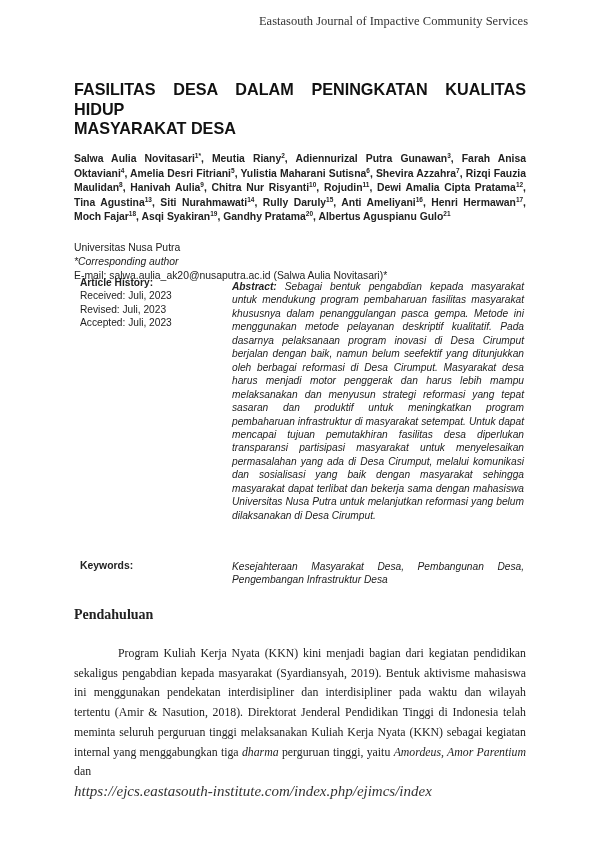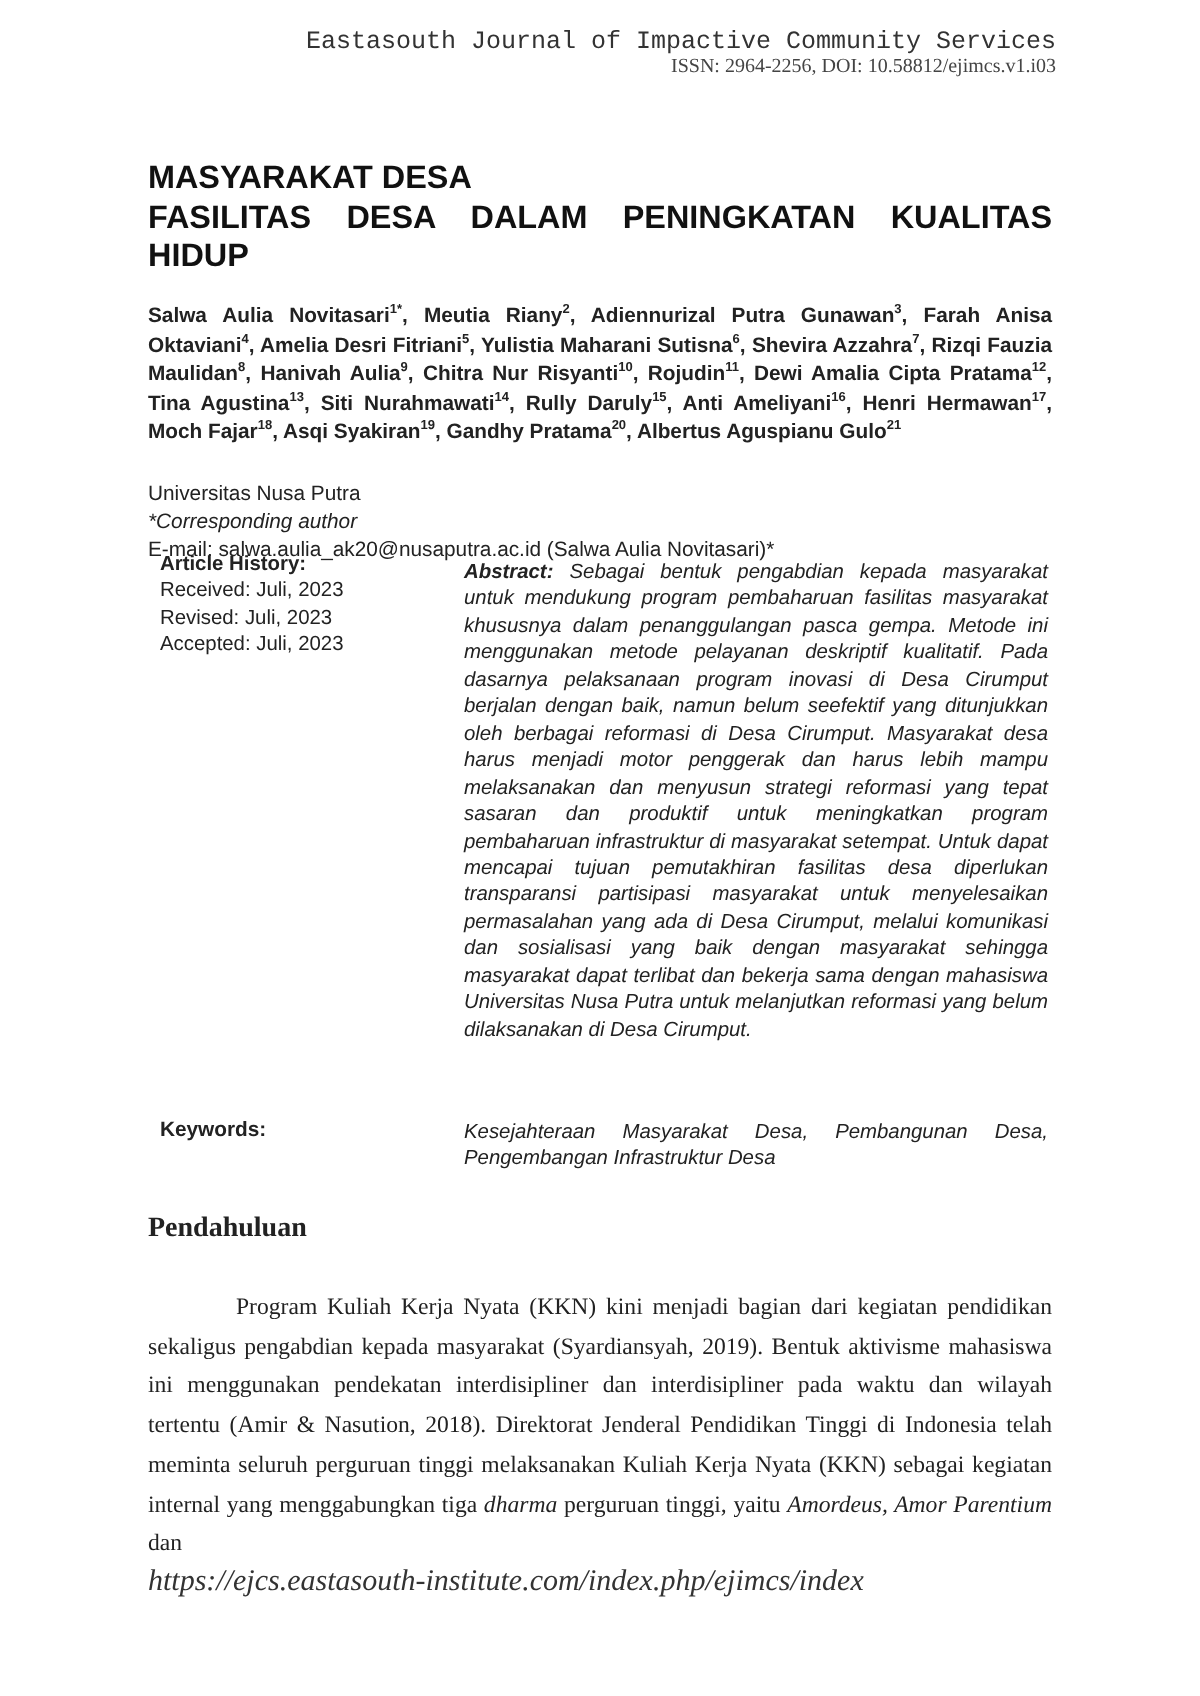--- a/index.html
+++ b/index.html
@@ -1,20 +1,20 @@
 <!DOCTYPE html>
 <html><head>
   <meta charset="utf-8">
   <style>
     html, body { margin: 0; padding: 0; background: #ffffff; }
     body { width: 600px; height: 848px; position: relative; overflow: hidden; color: #1a1a1a; }
     .page { position: absolute; left: 0; top: 0; width: 600px; height: 848px; background: #fff; }
 
     .journal-header { position: absolute; right: 72px; top: 14px; text-align: right; font-family: "DejaVu Serif", "Liberation Serif", serif; }
-    .journal-name { font-size: 11px; line-height: 14px; color: #333; font-family: Liberation Mono, monospace; font-size: 12.5px; text-align: right; }
+    .journal-name { font-size: 11px; line-height: 14px; color: #333; font-family: Liberation Serif, serif; font-size: 12.5px; text-align: right; }
     .journal-meta { font-family: "Liberation Serif", serif; font-size: 10px; line-height: 12.5px; color: #444; }
 
     .title { position: absolute; left: 74px; top: 80px; width: 452px; font-family: "Liberation Sans", sans-serif; font-weight: bold; font-size: 16.2px; line-height: 19.5px; color: #111; text-align: justify; text-align-last: left; }
     .title .tl { display: block; }
     .title .justify { text-align: justify; text-align-last: justify; }
 
     .authors { position: absolute; left: 74px; top: 152px; width: 452px; font-family: "Liberation Sans", sans-serif; font-weight: bold; font-size: 10.4px; line-height: 14.6px; color: #222; text-align: justify; }
     .authors sup { font-size: 6.5px; line-height: 0; }
     .affil { position: absolute; left: 74px; top: 241px; width: 452px; font-family: "Liberation Sans", sans-serif; font-size: 10.4px; line-height: 14.2px; color: #222; }
     .affil .corr { font-style: italic; }
@@ -34,26 +34,25 @@
 
     .footer-url { position: absolute; left: 74px; top: 783px; font-family: "Liberation Serif", serif; font-style: italic; font-size: 15px; color: #333; }
   </style>
 </head>
 <body>
 
 <div class="page">
 
   <div class="journal-header">
     <div class="journal-name">Eastasouth Journal of Impactive Community Services</div>
-    <div class="journal-meta">ISSN: 2964-2256, DOI: 10.58812/ejimcs.v1.i03</div>
   </div>
 
   <div class="title">
+    <span class="tl">FASILITAS DESA DALAM PENINGKATAN KUALITAS HIDUP</span>
     <span class="tl">MASYARAKAT DESA</span>
-    <span class="tl">FASILITAS DESA DALAM PENINGKATAN KUALITAS HIDUP</span>
   </div>
 
   <div class="authors" id="authors"><span>Salwa Aulia Novitasari</span><sup>1*</sup>, <span>Meutia Riany</span><sup>2</sup>, <span>Adiennurizal Putra Gunawan</span><sup>3</sup>, <span>Farah Anisa Oktaviani</span><sup>4</sup>, <span>Amelia Desri Fitriani</span><sup>5</sup>, <span>Yulistia Maharani Sutisna</span><sup>6</sup>, <span>Shevira Azzahra</span><sup>7</sup>, <span>Rizqi Fauzia Maulidan</span><sup>8</sup>, <span>Hanivah Aulia</span><sup>9</sup>, <span>Chitra Nur Risyanti</span><sup>10</sup>, <span>Rojudin</span><sup>11</sup>, <span>Dewi Amalia Cipta Pratama</span><sup>12</sup>, <span>Tina Agustina</span><sup>13</sup>, <span>Siti Nurahmawati</span><sup>14</sup>, <span>Rully Daruly</span><sup>15</sup>, <span>Anti Ameliyani</span><sup>16</sup>, <span>Henri Hermawan</span><sup>17</sup>, <span>Moch Fajar</span><sup>18</sup>, <span>Asqi Syakiran</span><sup>19</sup>, <span>Gandhy Pratama</span><sup>20</sup>, <span>Albertus Aguspianu Gulo</span><sup>21</sup></div>
 
   <div class="affil">
     <div>Universitas Nusa Putra</div>
     <div class="corr">*Corresponding author</div>
     <div>E-mail: salwa.aulia_ak20@nusaputra.ac.id (Salwa Aulia Novitasari)*</div>
   </div>
 

